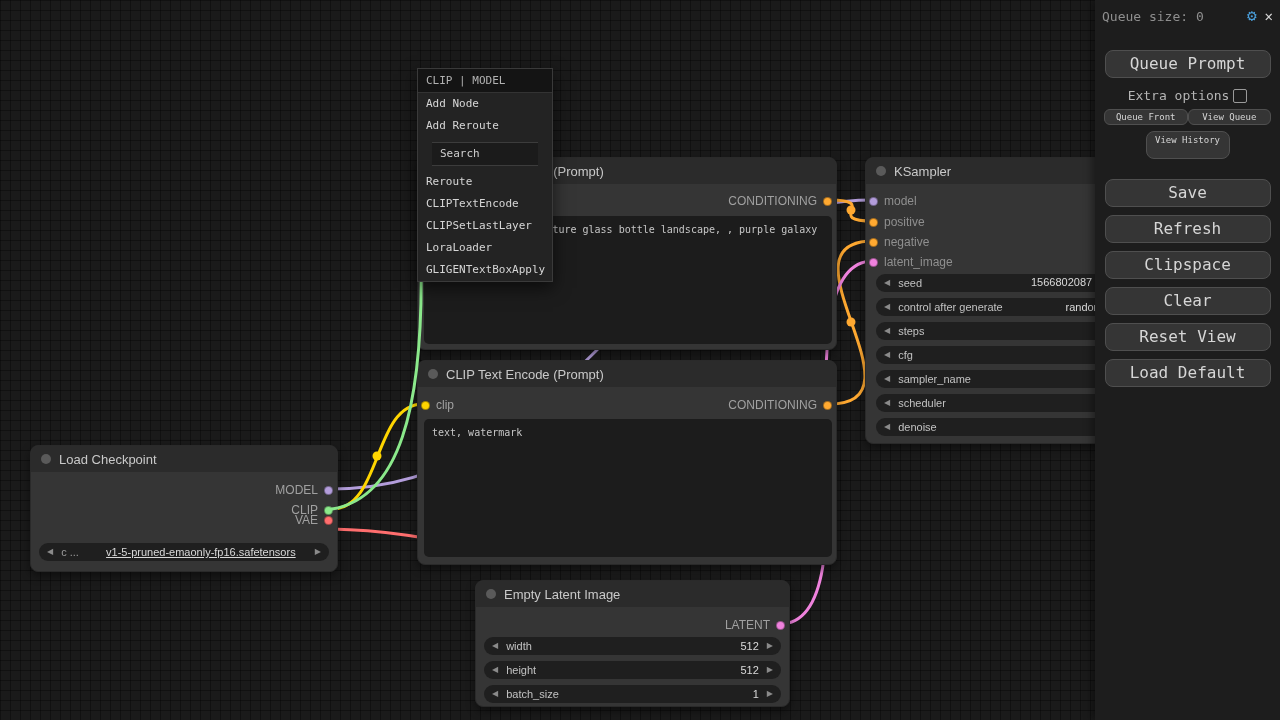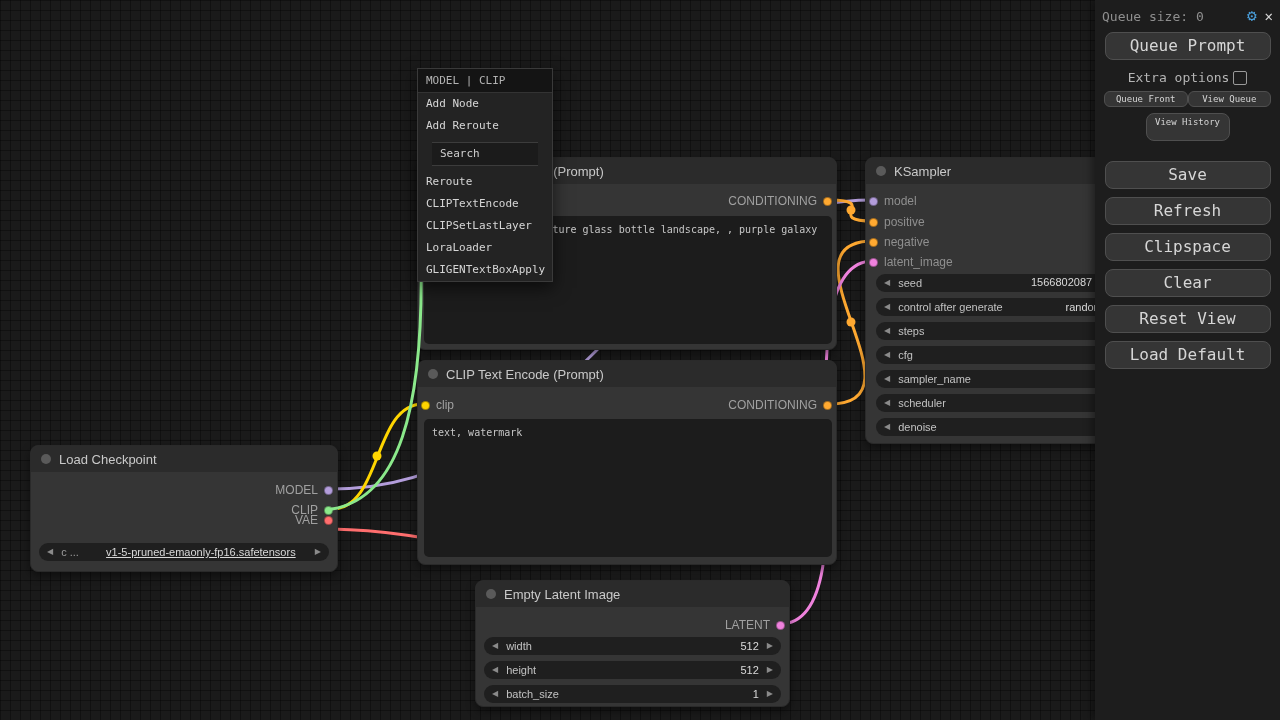--- a/index.html
+++ b/index.html
@@ -59,21 +59,21 @@
   #context-menu .m-title{background:#141414;color:#b2b2b2;padding:5px 8px;border-bottom:1px solid #333;white-space:nowrap;}
   #context-menu .m-item{padding:4px 8px;height:14px;line-height:14px;white-space:nowrap;overflow:hidden;cursor:pointer;}
   #context-menu .m-search{margin:5px 14px;border-top:1px solid #3c3c3c;border-bottom:1px solid #3c3c3c;background:#1b1b1b;color:#cfcfcf;padding:4px 8px;}
 
   
   #sidebar{
     position:absolute;right:0;top:0;width:185px;height:720px;background:#1d1d1d;z-index:10;
     box-shadow:-3px 0 8px rgba(0,0,0,.4);
     font-family:"DejaVu Sans Mono", monospace;color:#cfcfcf;box-sizing:border-box;padding:8px 7px 0 7px;
   }
-  .sb-row1{display:flex;align-items:center;gap:8px;margin-bottom:8px;}
+  .sb-row1{display:flex;align-items:center;gap:8px;margin-bottom:26px;}
   .sb-qsize{flex:1;font-size:13px;color:#8f8f8f;}
   .sb-gear{color:#4a9eda;font-size:16px;line-height:1;cursor:pointer;}
   .sb-close{color:#d8d8d8;font-size:14px;font-weight:bold;line-height:1;cursor:pointer;}
   .sb-btn{
     display:block;background:#353535;border:1px solid #4f4f4f;border-radius:8px;color:#d6d6d6;
     font-family:"DejaVu Sans Mono", monospace;text-align:center;cursor:pointer;box-sizing:border-box;
   }
   .sb-btn.big{width:166px;height:28px;font-size:16px;line-height:26px;margin:0 auto 8px auto;}
   .sb-extra{display:flex;align-items:center;justify-content:center;gap:4px;font-size:13px;color:#b5b5b5;margin:10px 0 6px 0;}
   .sb-check{width:12px;height:12px;border:1px solid #9a9a9a;background:#1d1d1d;border-radius:2px;cursor:pointer;}
@@ -250,21 +250,21 @@
       <span class="wvalue">1</span>
       <span class="arr">▶</span>
     </div>
   </div>
 
   <svg class="wires-over" width="1280" height="720">
     <path d="M 332 509 C 398 498, 424 412, 421 256" fill="none" stroke-width="3" stroke-linecap="round" stroke="#8BE98B"></path>
   </svg>
 
   <div id="context-menu">
-    <div class="m-title">MODEL | CLIP</div>
+    <div class="m-title">CLIP | MODEL</div>
     <div class="m-item">Add Node</div>
     <div class="m-item">Add Reroute</div>
     <div class="m-item m-search">Search</div>
     <div class="m-item">Reroute</div>
     <div class="m-item">CLIPTextEncode</div>
     <div class="m-item">CLIPSetLastLayer</div>
     <div class="m-item">LoraLoader</div>
     <div class="m-item">GLIGENTextBoxApply</div>
   </div>
 

